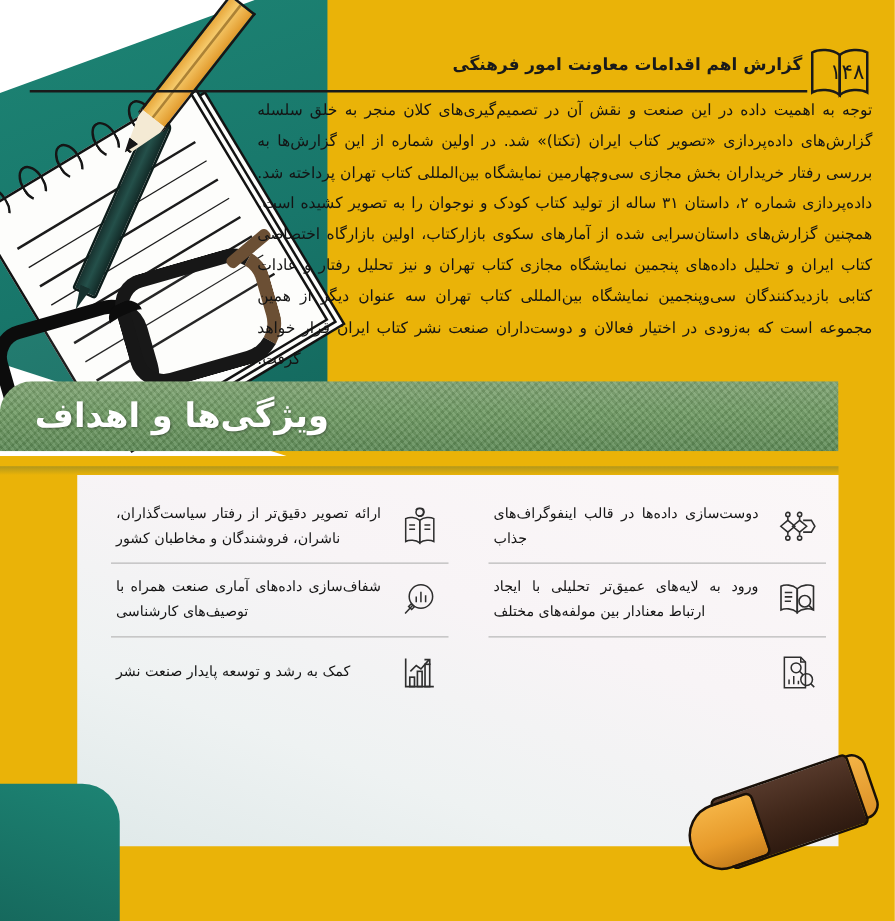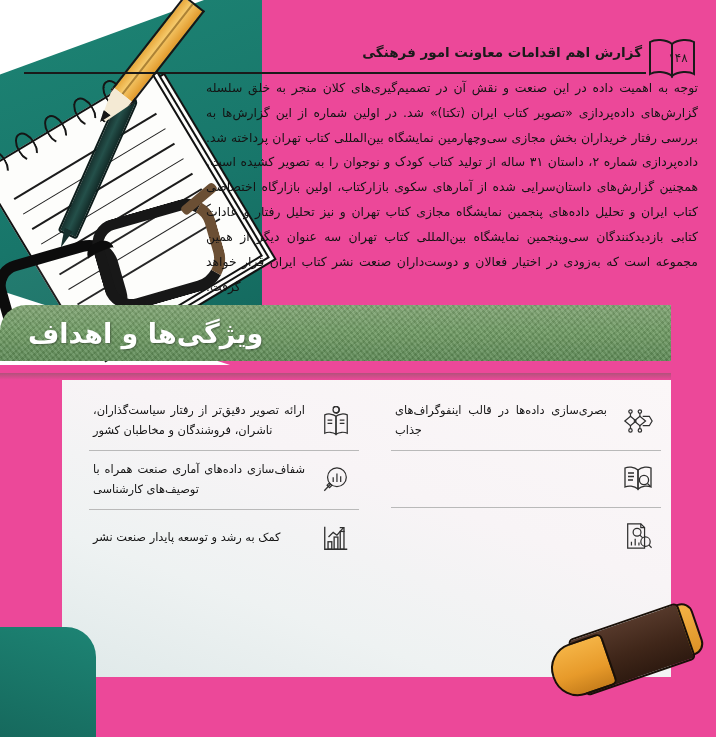--- a/index.html
+++ b/index.html
@@ -11,21 +11,21 @@
     height: 737px;
     position: relative;
     overflow: hidden;
     background: #ffffff;
     font-family: "DejaVu Sans", "Liberation Sans", sans-serif;
   }
 
   .page {
     position: absolute;
     inset: 0;
-    background: #ec4899;
+    background: #eab308;
   }
 
   
   .illus-teal {
     position: absolute;
     left: 0;
     top: 0;
     width: 262px;
     height: 330px;
     background: #1b8071;
@@ -218,21 +218,21 @@
     height: 44px;
   }
   .hdr-book svg { display: block; }
   .hdr-pageno {
     position: absolute;
     right: 0; top: 0;
     width: 52px; height: 44px;
     display: flex;
     align-items: center;
     justify-content: center;
-    font-size: 12px;
+    font-size: 17px;
     color: #1a1a1a;
     letter-spacing: .5px;
   }
   .hdr-title {
     position: absolute;
     right: 62px;
     top: 8px;
     font-size: 13.5px;
     font-weight: 700;
     color: #1a1a1a;
@@ -480,33 +480,34 @@
             <path d="M3 14l6-5 6 5-6 5z"></path>
             <path d="M13 14l6-5 6 5-6 5z"></path>
             <path d="M22 9h7l3 5-3 5h-7"></path>
             <circle cx="9" cy="4" r="1.8"></circle>
             <circle cx="19" cy="4" r="1.8"></circle>
             <circle cx="9" cy="24" r="1.8"></circle>
             <circle cx="19" cy="24" r="1.8"></circle>
             <path d="M9 6v3M19 6v3M9 19v3M19 19v3"></path>
           </svg>
         </span>
-        <span class="feature-text">بصری‌سازی داده‌ها در قالب اینفوگراف‌های جذاب</span>
+        <span class="feature-text">دوست‌سازی داده‌ها در قالب اینفوگراف‌های جذاب</span>
       </div>
 
       <div class="feature">
         <span class="feature-icon">
           <svg width="32" height="30" viewBox="0 0 32 30" fill="none" stroke="#2e2e2e" stroke-width="1.3">
             <path d="M16 6C12 2.5 6 2.5 3 4v19c3-1.5 9-1.5 13 2z"></path>
             <path d="M16 6c4-3.5 10-3.5 13-2v19c-3-1.5-9-1.5-13 2z"></path>
             <path d="M6 9h6M6 12.5h6M6 16h5"></path>
             <circle cx="22" cy="16" r="4.6"></circle>
             <path d="M25.5 19.5l3 3"></path>
           </svg>
         </span>
+        <span class="feature-text">ورود به لایه‌های عمیق‌تر تحلیلی با ایجاد ارتباط معنادار بین مولفه‌های مختلف</span>
       </div>
 
       <div class="feature last">
         <span class="feature-icon">
           <svg width="30" height="30" viewBox="0 0 32 32" fill="none" stroke="#2e2e2e" stroke-width="1.3">
             <path d="M5 3h14l4 4v22H5z"></path>
             <path d="M19 3v4h4"></path>
             <path d="M9 22v4M13 19v7M17 23v3"></path>
             <circle cx="15" cy="12" r="4.2"></circle>
             <path d="M18 15l3 3"></path>

